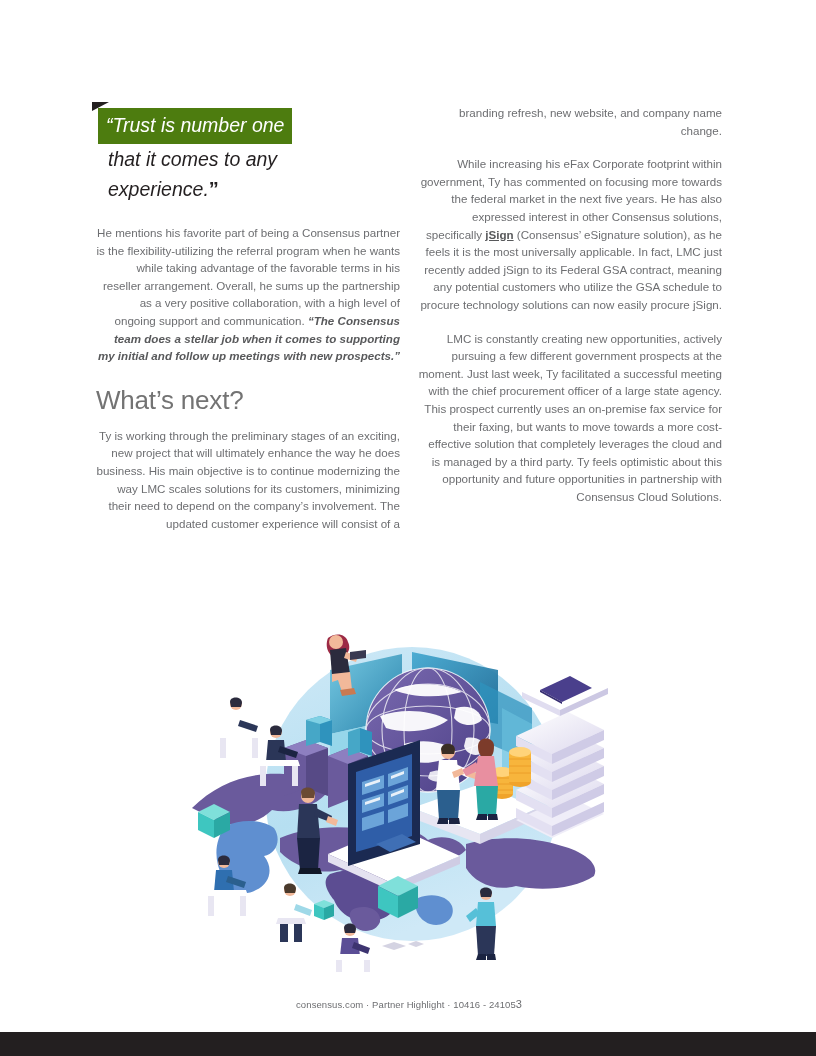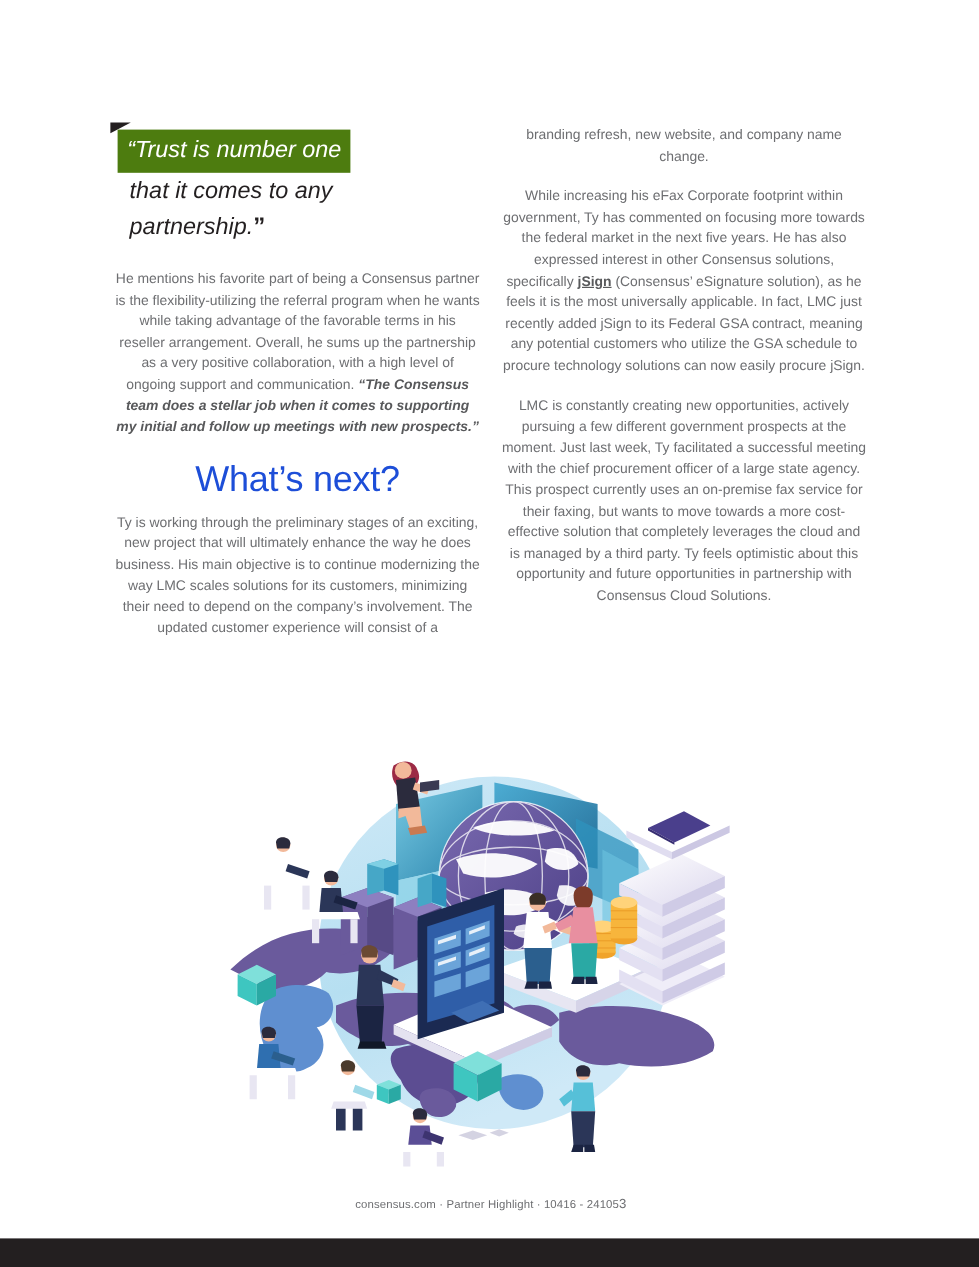--- a/index.html
+++ b/index.html
@@ -104,41 +104,40 @@
     font-size: 20px;
     letter-spacing: -1px;
   }
 
   
   p.body {
     margin: 0 0 16px 0;
     font-size: 11.6px;
     line-height: 17.6px;
     color: #6d6e71;
-    text-align: center;
+    text-align: right;
   }
   p.body:last-child { margin-bottom: 0; }
   .em-quote {
     font-weight: bold;
     font-style: italic;
     color: #58595b;
   }
   .link {
     font-weight: bold;
     color: #58595b;
   }
 
   h2.section {
     margin: 22px 0 14px 0;
-    font-size: 30px;
+    font-size: 26px;
     line-height: 26px;
     font-weight: normal;
-    color: #1d4ed8;
+    color: #737373;
     letter-spacing: -.2px;
-    text-align: center;
   }
 
   
   .illustration {
     position: absolute;
     left: 180px;
     top: 612px;
     width: 470px;
     height: 360px;
   }
@@ -184,21 +183,21 @@
 
       <div class="pullquote">
         <div class="pq-line">
           <span class="pq-line1-wrap">
             <span class="pq-tab"></span>
             <span class="pq-box">“Trust is number one</span>
           </span>
         </div>
         <div class="pq-line pq-rest">that it comes to any</div>
         <div class="pq-line pq-rest">
-          <span>partnership.</span><span class="pq-mark">”</span>
+          <span>experience.</span><span class="pq-mark">”</span>
         </div>
       </div>
 
       <p class="body">
         <span>He mentions his favorite part of being a Consensus partner is the flexibility-utilizing the referral program when he wants while taking advantage of the favorable terms in his reseller arrangement. Overall, he sums up the partnership as a very positive collaboration, with a high level of ongoing support and communication. </span><span class="em-quote">“The Consensus team does a stellar job when it comes to supporting my initial and follow up meetings with new prospects.”</span>
       </p>
 
       <h2 class="section">What’s next?</h2>
 
       <p class="body">Ty is working through the preliminary stages of an exciting, new project that will ultimately enhance the way he does business. His main objective is to continue modernizing the way LMC scales solutions for its customers, minimizing their need to depend on the company’s involvement. The updated customer experience will consist of a</p>

